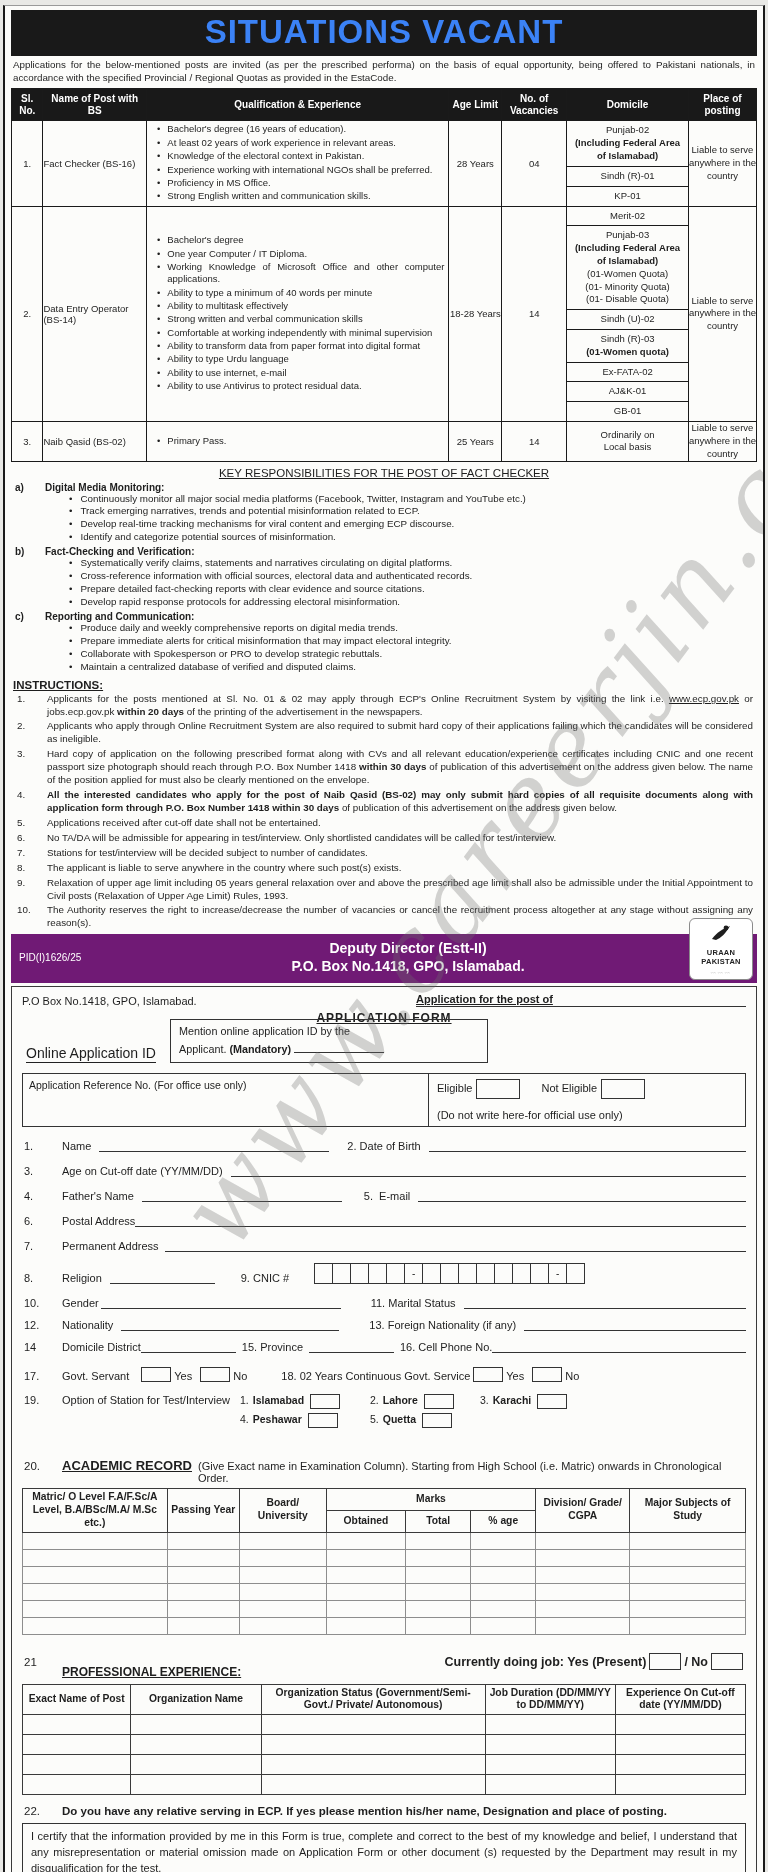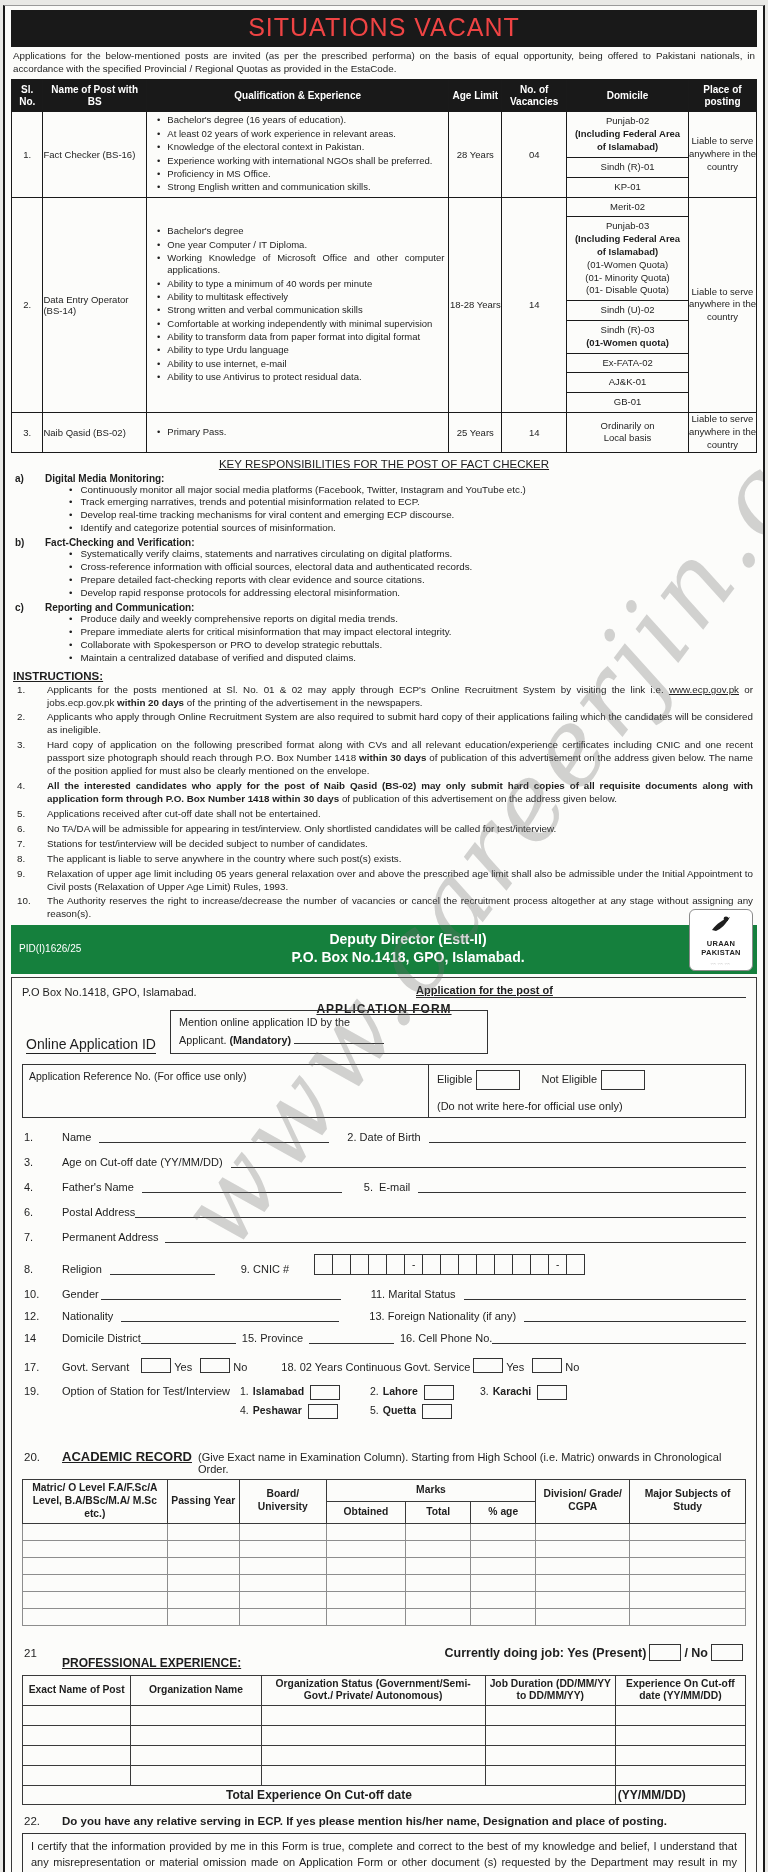--- a/index.html
+++ b/index.html
@@ -2,21 +2,21 @@
 <html><head>
 <meta charset="utf-8">
 <style>
   html,body{margin:0;padding:0;}
   body{width:768px;background:#e9e9e6;font-family:"Liberation Sans",sans-serif;color:#1e1e1e;}
   .sheet{position:relative;margin:5px 3px 0 3px;border-left:2px solid #1a1a1a;border-right:2px solid #1a1a1a;
          border-top:1px solid #9a9a9a;border-bottom:6px solid #111;background:#fcfcfa;
          padding:4px 6px 10px 6px;box-sizing:border-box;overflow:hidden;min-height:1852px;}
   .b{font-weight:bold}.u{text-decoration:underline}.j{text-align:justify}
   
-  .titlebar{background:#191919;color:#ef4444;text-align:center;font-size:25px;font-weight:normal;letter-spacing:1px;padding:3px 0 5px;}
+  .titlebar{background:#191919;color:#3b82f6;text-align:center;font-size:33px;font-weight:bold;letter-spacing:1px;padding:3px 0 5px;}
   .intro{font-size:9.8px;line-height:1.3;padding:3px 2px 4px;}
   
   table.vt{width:100%;border-collapse:collapse;table-layout:fixed;font-size:9.5px;}
   table.vt th,table.vt td{border:1px solid #1a1a1a;vertical-align:middle;padding:0;}
   table.vt th{background:#191919;color:#fff;font-size:10px;padding:4px 1px;line-height:1.15;}
   td.slc,td.agec,td.vacc{text-align:center;}
   td.postc{padding:2px 3px;}
   .qlist{padding:2px 2px;}
   .qitem{display:flex;gap:7px;padding:0 2px 1px 8px;line-height:1.3;}
   .qitem .dot{flex:0 0 auto;}
@@ -28,21 +28,21 @@
   .resp-title{text-align:center;font-weight:normal;text-decoration:underline;font-size:11.5px;margin:5px 0 3px;}
   .ghead{display:flex;font-size:10px;margin-top:2px;}
   .gk{flex:0 0 30px;padding-left:4px;font-weight:bold;}
   .ritem{display:flex;gap:8px;margin-left:58px;font-size:9.8px;line-height:1.32;}
   
   .ins-title{font-weight:bold;text-decoration:underline;font-size:11.5px;margin:5px 0 2px;padding-left:2px;}
   .ins-item{display:flex;font-size:9.8px;line-height:1.32;margin-bottom:2px;}
   .inum{flex:0 0 30px;padding-left:6px;}
   .itext{flex:1;text-align:justify;padding-right:4px;}
   
-  .sigbar{position:relative;background:#15803d;color:#fff;margin-top:4px;padding:5px 0 7px;display:flex;align-items:center;}
+  .sigbar{position:relative;background:#701a75;color:#fff;margin-top:4px;padding:5px 0 7px;display:flex;align-items:center;}
   .pid{flex:0 0 120px;font-size:10px;padding-left:8px;}
   .sigcenter{flex:1;text-align:center;font-weight:bold;font-size:14px;line-height:1.3;}
   .logo{position:absolute;right:4px;top:-16px;width:58px;background:#fff;border:1px solid #8a8a8a;border-radius:6px;
         text-align:center;color:#222;padding:4px 2px 3px;}
   .logo .lt{font-size:7.5px;font-weight:bold;line-height:1.15;letter-spacing:.3px;}
   .logo .lu{font-size:6px;color:#8a8a8a;letter-spacing:1px;}
   
   .form{border:1.5px solid #3a3a3a;margin-top:3px;padding:6px 10px 8px;font-size:11px;position:relative;}
   .ftop{display:flex;align-items:flex-end;margin-bottom:4px;}
   .ftop .pob{flex:1;font-size:11px;}
@@ -649,24 +649,20 @@
             <td class="empty"></td>
             <td class="empty"></td>
           </tr>
       <tr>
             <td class="empty"></td>
             <td class="empty"></td>
             <td class="empty"></td>
             <td class="empty"></td>
             <td class="empty"></td>
           </tr>
-      <tr>
-        <td colspan="4" class="tot-label">Total Experience On Cut-off date</td>
-        <td class="tot-val">(YY/MM/DD)</td>
-      </tr>
     </tbody>
       </table>
 
     <div class="rel-row">
       <span class="fnum">22.</span>
       <span class="b" style="font-size:11.5px">Do you have any relative serving in ECP. If yes please mention his/her name, Designation and place of posting.</span>
     </div>
 
     <div class="certbox">
       <div class="j">I certify that the information provided by me in this Form is true, complete and correct to the best of my knowledge and belief, I understand that any misrepresentation or material omission made on Application Form or other document (s) requested by the Department may result in my disqualification for the test.</div>

